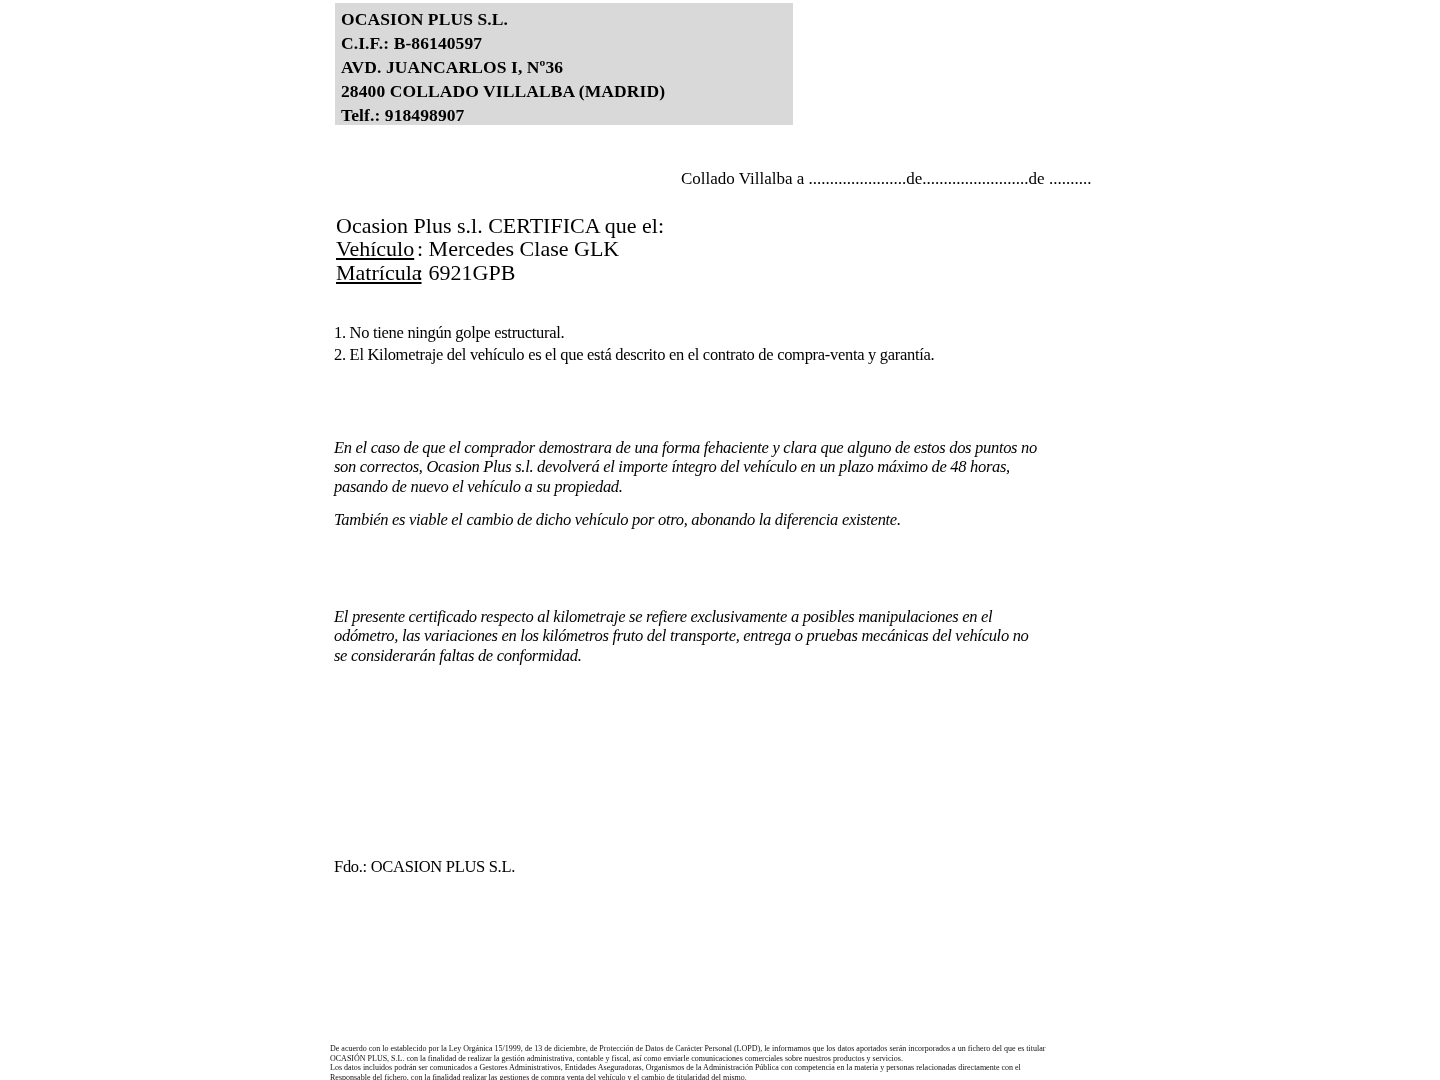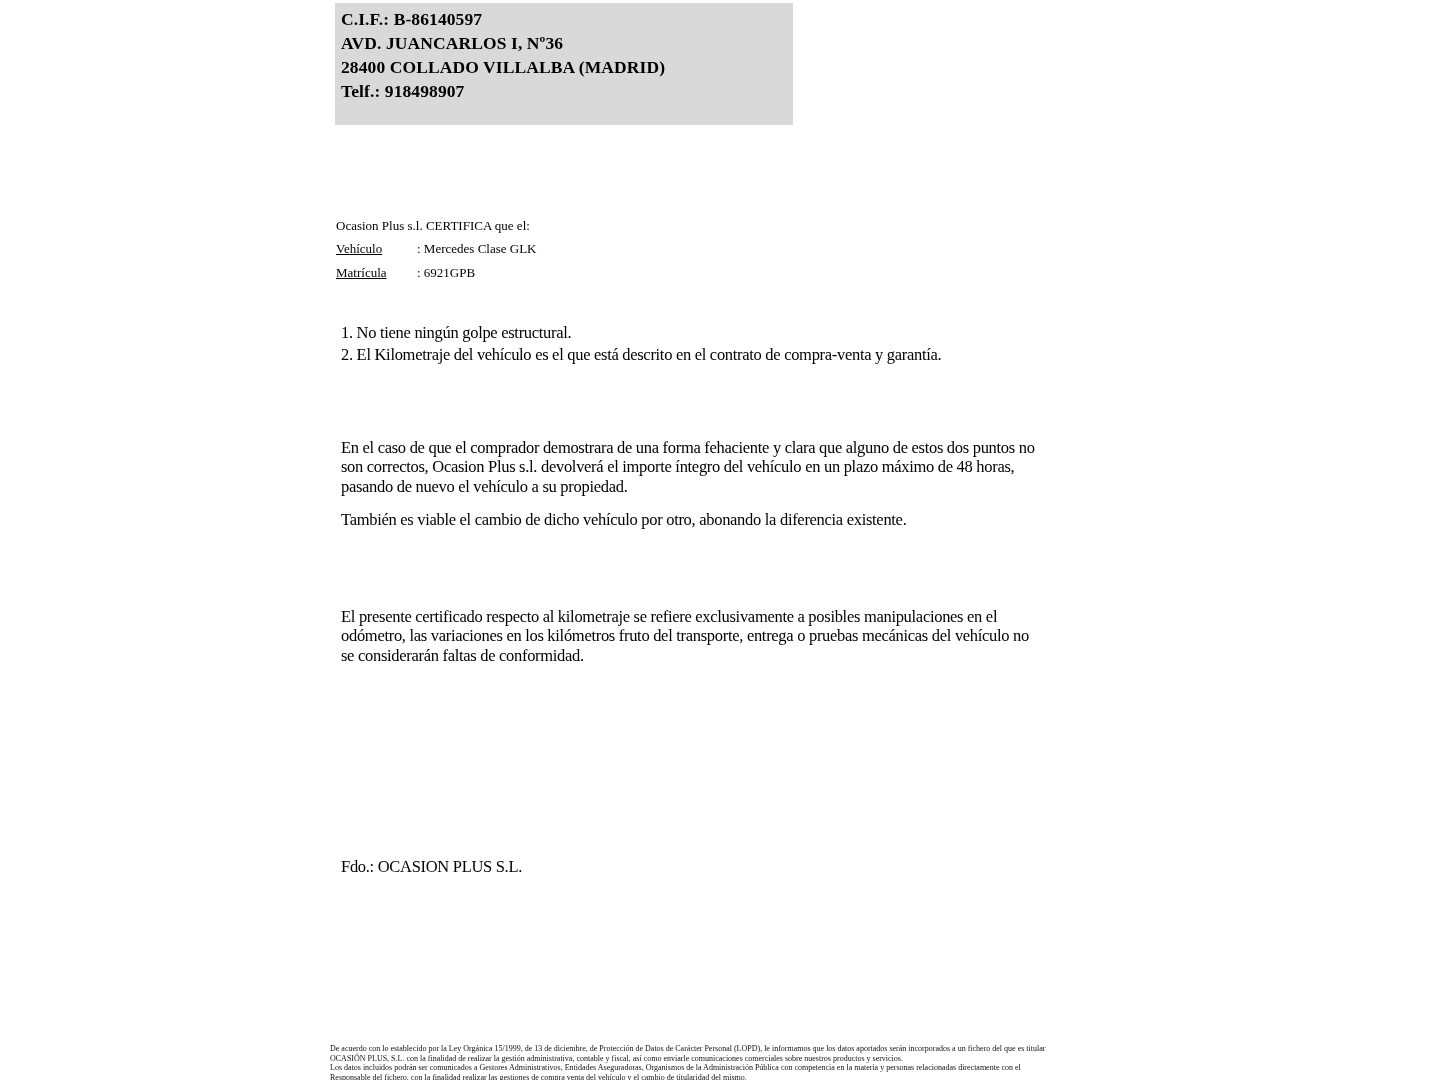--- a/index.html
+++ b/index.html
@@ -31,40 +31,40 @@
   .date-line {
     position: absolute;
     left: 681px; top: 169px;
     font-size: 17px;
     white-space: nowrap;
   }
 
   .cert-block {
     position: absolute;
     left: 336px; top: 214px;
-    font-size: 13px;
+    font-size: 22px;
     line-height: 23.3px;
   }
   .cert-line { white-space: nowrap; }
   .cert-label { display: inline-block; width: 81px; }
   .underlined { text-decoration: underline; text-align: right; }
 
   .body-text {
     font-size: 16.5px;
     letter-spacing: -0.3px;
-    margin-left: 7px;
   }
   .point-1 { position: absolute; left: 334px; top: 323px; white-space: nowrap; }
   .point-2 { position: absolute; left: 334px; top: 345px; white-space: nowrap; }
 
   .para {
     position: absolute;
     left: 334px;
     line-height: 19.4px;
     white-space: pre-line;
+    font-style: italic;
   }
   .para-1 { top: 438px; }
   .para-2 { top: 510px; }
   .para-3 { top: 550px; }
   .para-4 { top: 607px; }
 
   .signature-line {
     position: absolute;
     left: 334px; top: 857px;
     white-space: nowrap;
@@ -81,26 +81,28 @@
     color: #111111;
     margin-top: 25px;
   }
 </style>
 </head>
 <body>
 
 <div class="page">
 
   <div class="header-box">
+    <div class="header-line">OCASION PLUS S.L.</div>
     <div class="header-line">C.I.F.: B-86140597</div>
     <div class="header-line">AVD. JUANCARLOS I, Nº36</div>
     <div class="header-line">28400 COLLADO VILLALBA (MADRID)</div>
     <div class="header-line">Telf.: 918498907</div>
   </div>
 
+  <div class="date-line">Collado Villalba a .......................de.........................de ..........</div>
 
   <div class="cert-block">
     <div class="cert-line">Ocasion Plus s.l. CERTIFICA que el:</div>
     <div class="cert-line">
       <span class="cert-label"><span class="underlined">Vehículo</span></span><span>: Mercedes Clase GLK</span>
     </div>
     <div class="cert-line">
       <span class="cert-label"><span class="underlined">Matrícula</span></span><span>: 6921GPB</span>
     </div>
   </div>

